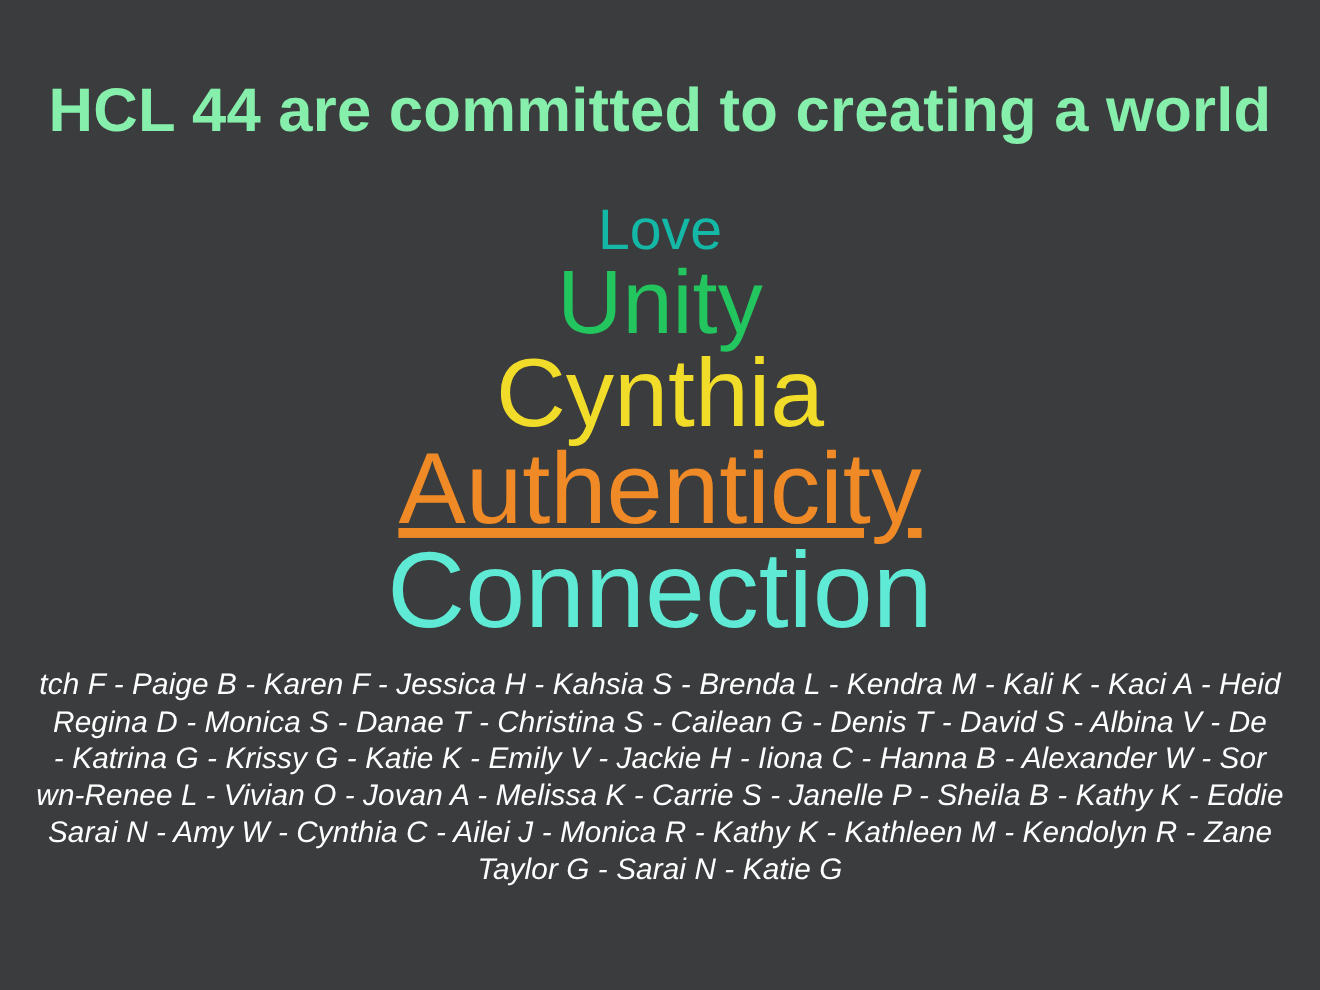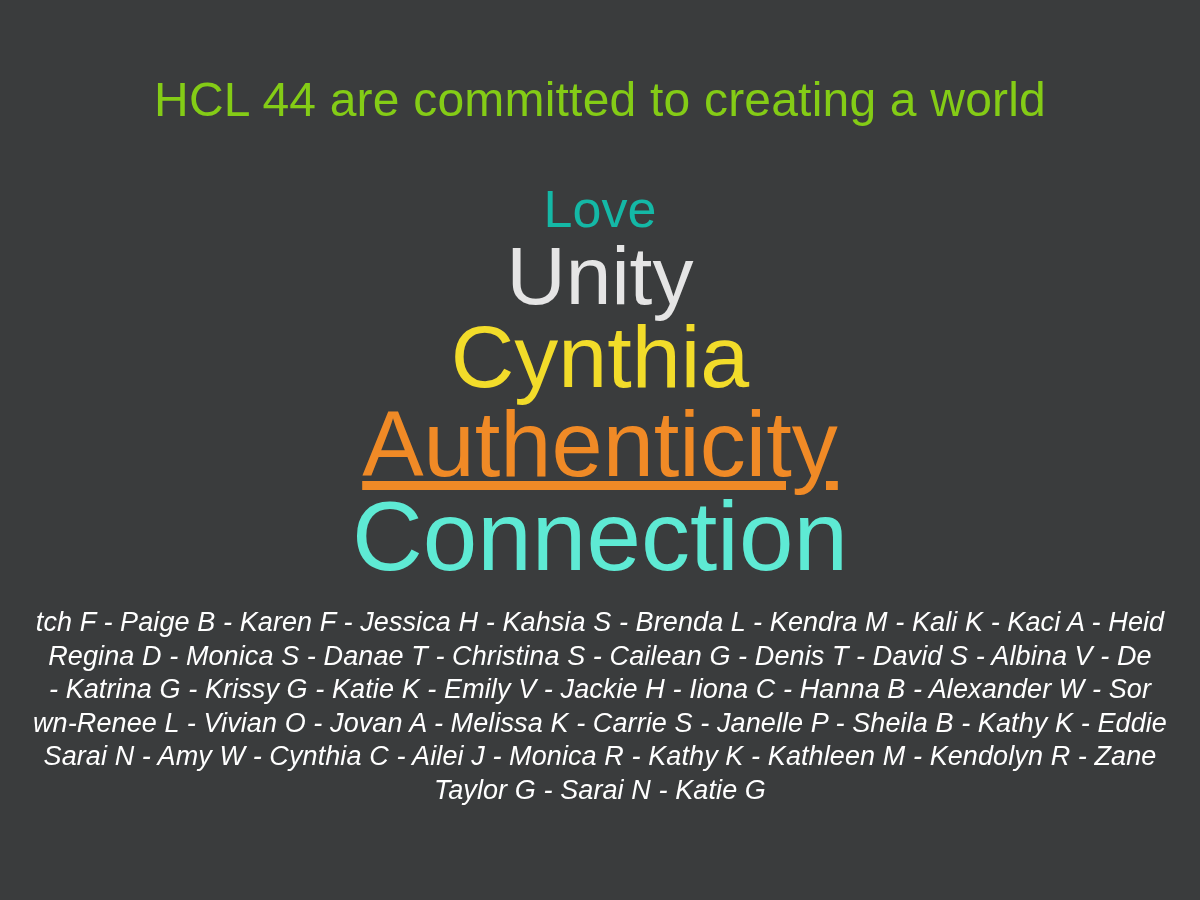--- a/index.html
+++ b/index.html
@@ -26,44 +26,44 @@
   
   .headline-wrap {
     position: absolute;
     left: 50%;
     top: 64px;
     transform: translateX(-50%);
     white-space: nowrap;
   }
   .headline {
     display: block;
-    color: #84cc16;
-    font-size: 48px;
-    font-weight: 400;
+    color: #86efac;
+    font-size: 56px;
+    font-weight: 700;
     line-height: 72px;
     letter-spacing: 0.2px;
     white-space: nowrap;
   }
 
   
   .values {
     position: absolute;
     left: 0;
     right: 0;
     top: 186px;
     text-align: center;
   }
   .value-word {
     display: block;
     font-weight: 400;
     white-space: nowrap;
     line-height: 0.92;
   }
   .v-love        { font-size: 52px;  color: #14b8a6; margin-bottom: 4px; }
-  .v-unity       { font-size: 82px;  color: #e5e5e5; margin-bottom: 4px; }
+  .v-unity       { font-size: 82px;  color: #22c55e; margin-bottom: 4px; }
   .v-freedom     { font-size: 88px;  color: #F2DC2A; margin-bottom: 4px; }
   .v-authenticity{ font-size: 92px;  color: #F08A26; margin-bottom: 4px; text-decoration: underline; }
   .v-connection  { font-size: 98px;  color: #5eead4; }
 
   
   .roster {
     position: absolute;
     left: 0;
     right: 0;
     top: 606px;

